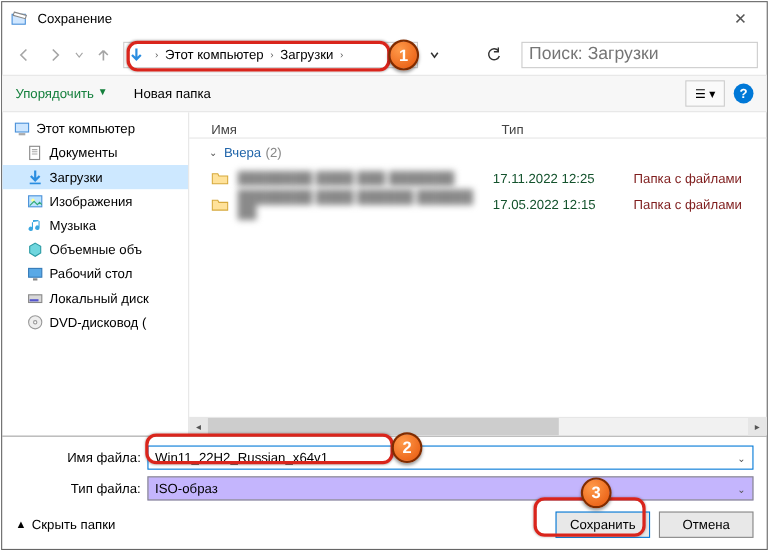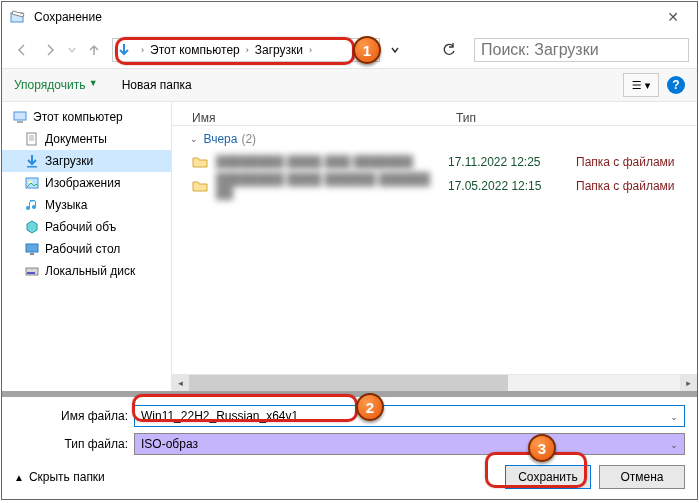--- a/index.html
+++ b/index.html
@@ -47,21 +47,21 @@
 .row .fi { width: 16px; height: 16px; margin-right: 8px; }
 .row .fn { width: 232px; overflow: hidden; }
 .row .blur { filter: blur(3px); color: #888; }
 .row .fd { width: 128px; color: #14532d; }
 .row .ft { color: #7f1d1d; white-space: nowrap; overflow: hidden; }
 .hscroll { height: 17px; border-top: 1px solid #e6e6e6; background: #f1f1f1; display: flex; align-items: stretch; }
 .hscroll .ar { width: 17px; background: #e6e6e6; display:flex; align-items:center; justify-content:center; font-size:9px; color:#555;}
 .hscroll .track { flex: 1; position: relative; }
 .hscroll .thumb { position: absolute; left: 0; top: 0; bottom: 0; width: 65%; background: #cdcdcd; }
 
-.bottom { border-top: 6px solid #a3a3a3; padding: 8px 12px 10px; }
+.bottom { border-top: 1px solid #a3a3a3; padding: 8px 12px 10px; }
 .frow { display: flex; align-items: center; margin-bottom: 6px; }
 .frow .flab { width: 120px; text-align: right; font-size: 12px; padding-right: 6px; }
 .combo { flex: 1; height: 22px; border: 1px solid #888; display: flex; align-items: center; padding: 0 6px; font-size: 12px; background: #fff; position: relative; }
 .combo.sel { border: 1px solid #0078d7; }
 .combo .dd { position: absolute; right: 2px; top: 3px; width: 16px; height: 16px; display:flex; align-items:center; justify-content:center; font-size:9px; color:#555; }
 .btnrow { display: flex; align-items: center; margin-top: 10px; }
 .hide { font-size: 12px; display: flex; align-items: center; cursor: pointer; }
 .hide .car { margin-right: 5px; font-size: 10px; }
 .btnrow .sp { flex: 1; }
 .btn { min-width: 86px; height: 24px; border: 1px solid #888; background: #e8e8e8; font-size: 12px; display: flex; align-items: center; justify-content: center; cursor: pointer; margin-left: 8px; }
@@ -181,35 +181,42 @@
       <div class="node">
           <svg class="ni" viewBox="0 0 16 16">
             <path d="M6 3v8a2 2 0 11-1-1.7V5l7-1v6a2 2 0 11-1-1.7V3z" fill="#3aa6e0"></path>
           </svg>
           <span>Музыка</span>
         </div>
       <div class="node">
           <svg class="ni" viewBox="0 0 16 16">
             <path d="M8 2l5 3v6l-5 3-5-3V5z" fill="#6fd6de" stroke="#2a9aa3"></path>
           </svg>
-          <span>Рабочий объ</span>
+          <span>Объемные объ</span>
         </div>
       <div class="node">
           <svg class="ni" viewBox="0 0 16 16">
             <rect x="2" y="3" width="12" height="8" fill="#5aa9e6" stroke="#357ab7"></rect>
             <rect x="6" y="12" width="4" height="2" fill="#888"></rect>
           </svg>
           <span>Рабочий стол</span>
         </div>
       <div class="node">
           <svg class="ni" viewBox="0 0 16 16">
             <rect x="2" y="5" width="12" height="7" fill="#d8d8d8" stroke="#888"></rect>
             <rect x="3" y="9" width="8" height="2" fill="#55c"></rect>
           </svg>
           <span>Локальный диск</span>
+        </div>
+      <div class="node">
+          <svg class="ni" viewBox="0 0 16 16">
+            <circle cx="8" cy="8" r="6" fill="#eee" stroke="#999"></circle>
+            <circle cx="8" cy="8" r="1.5" fill="#fff" stroke="#999"></circle>
+          </svg>
+          <span>DVD-дисковод (</span>
         </div>
     </div>
 
     <div class="listarea">
       <div class="colhead">
         <span class="col-name">Имя</span>
         <span class="col-type">Тип</span>
       </div>
       <div class="listbody">
         <div class="grp">

